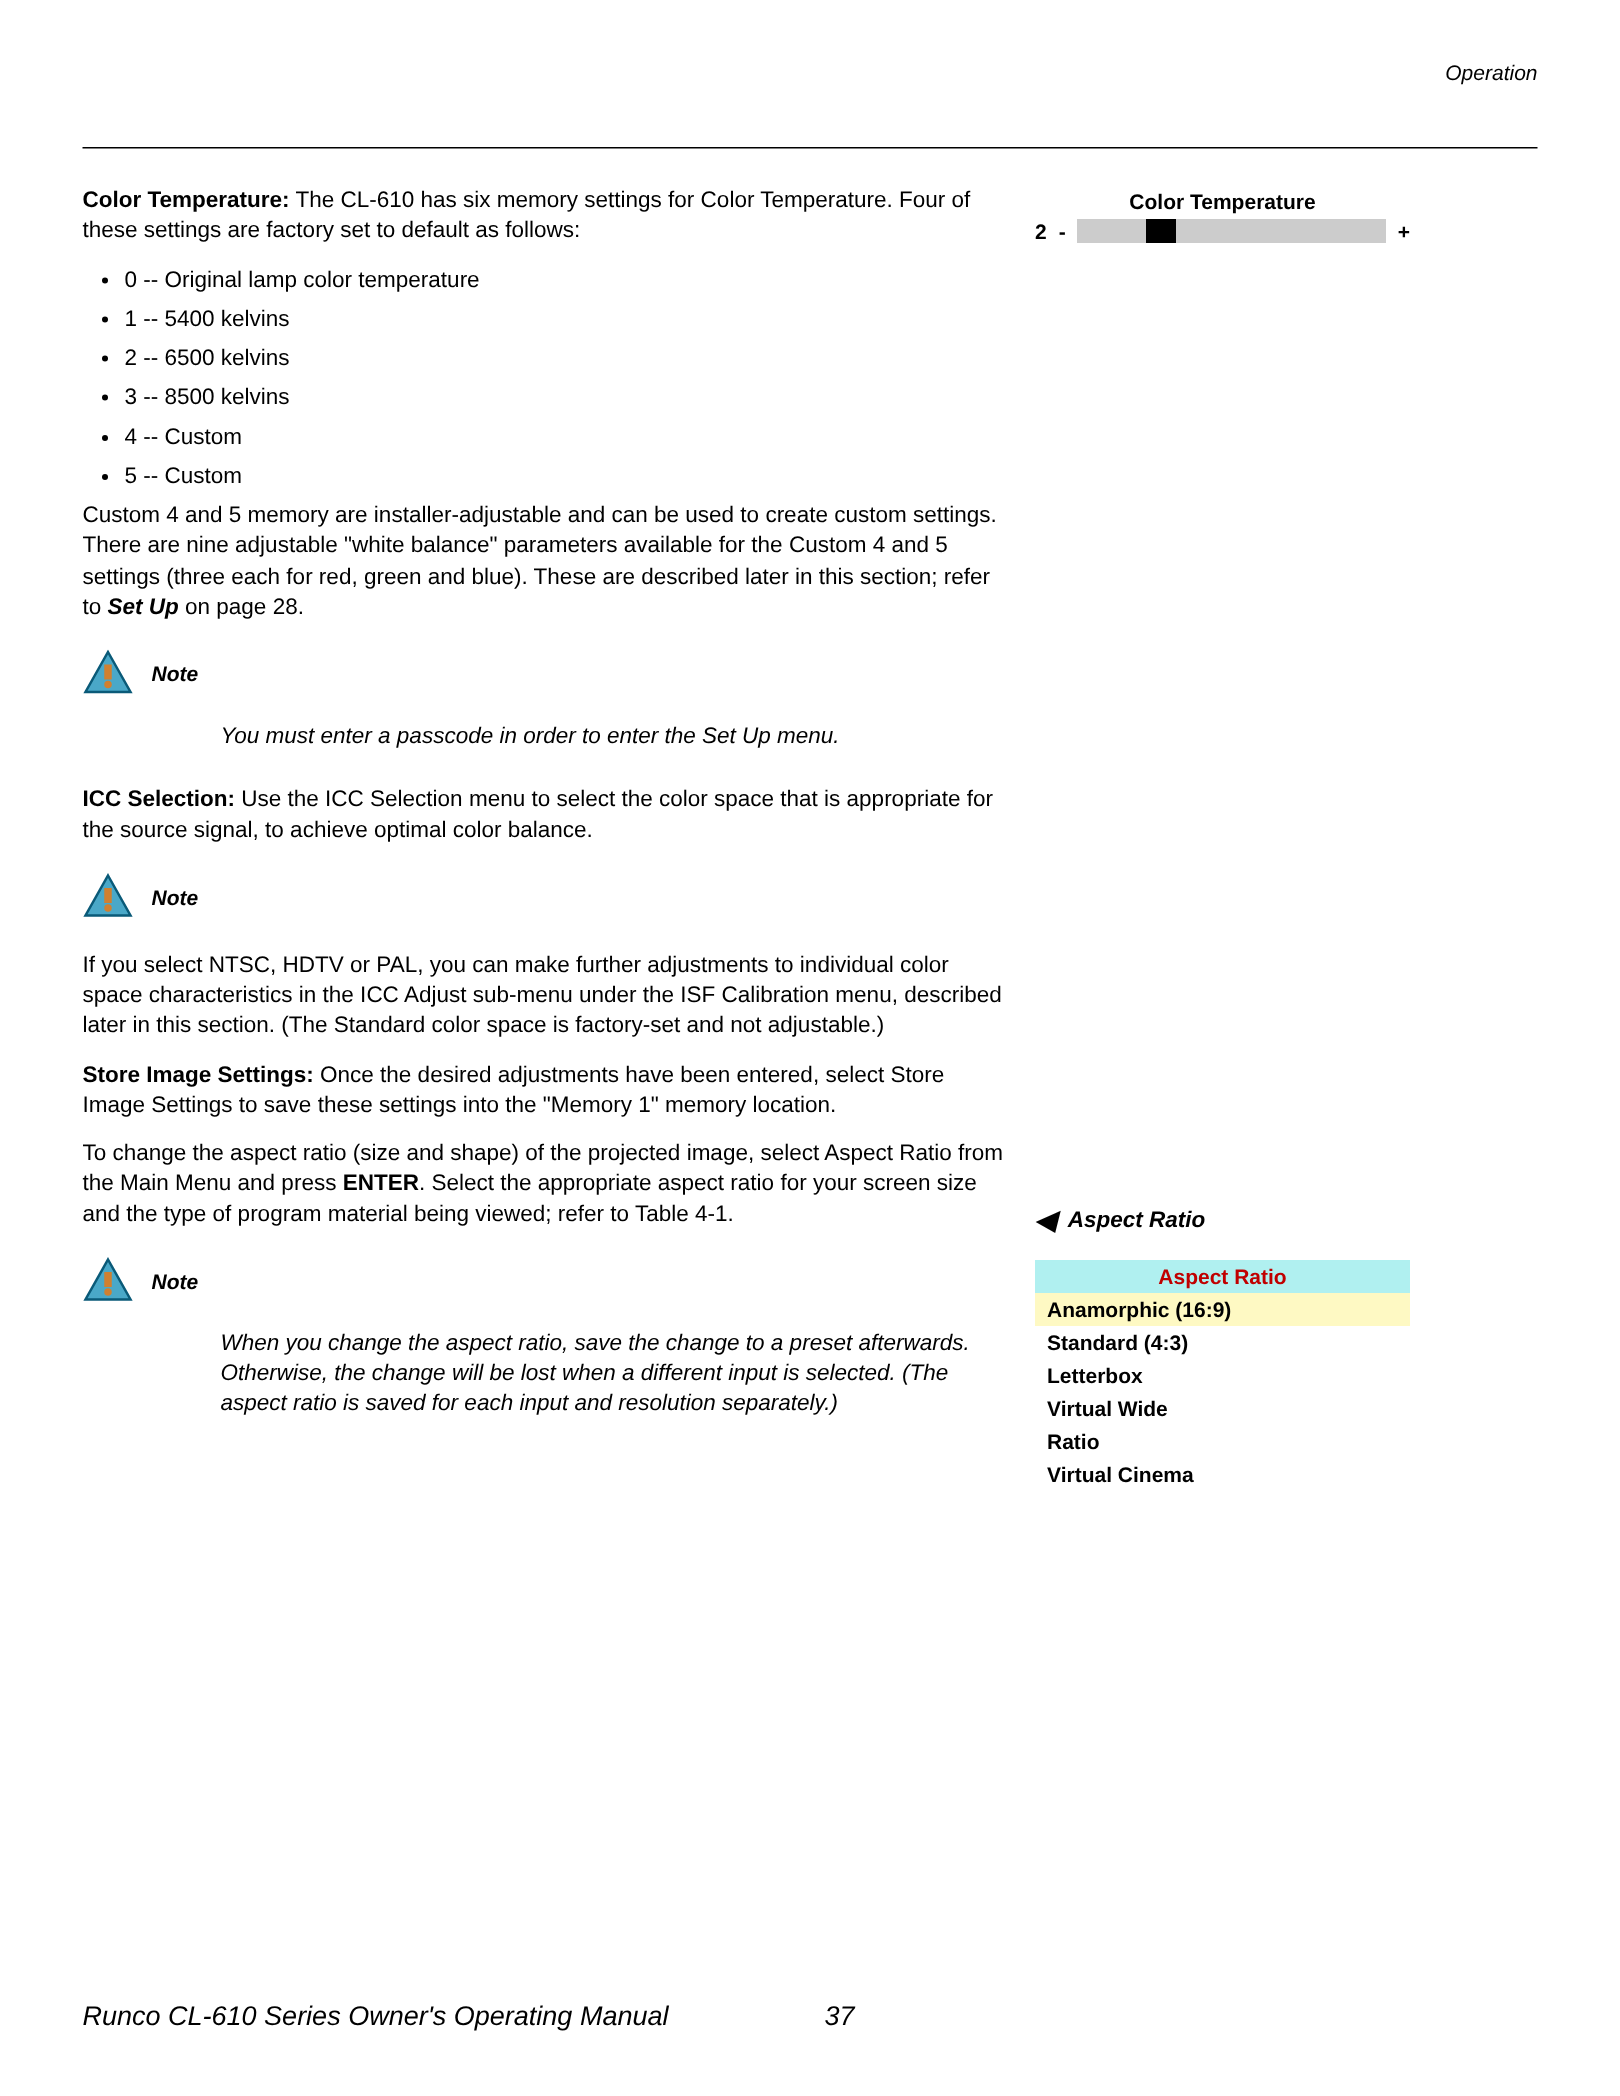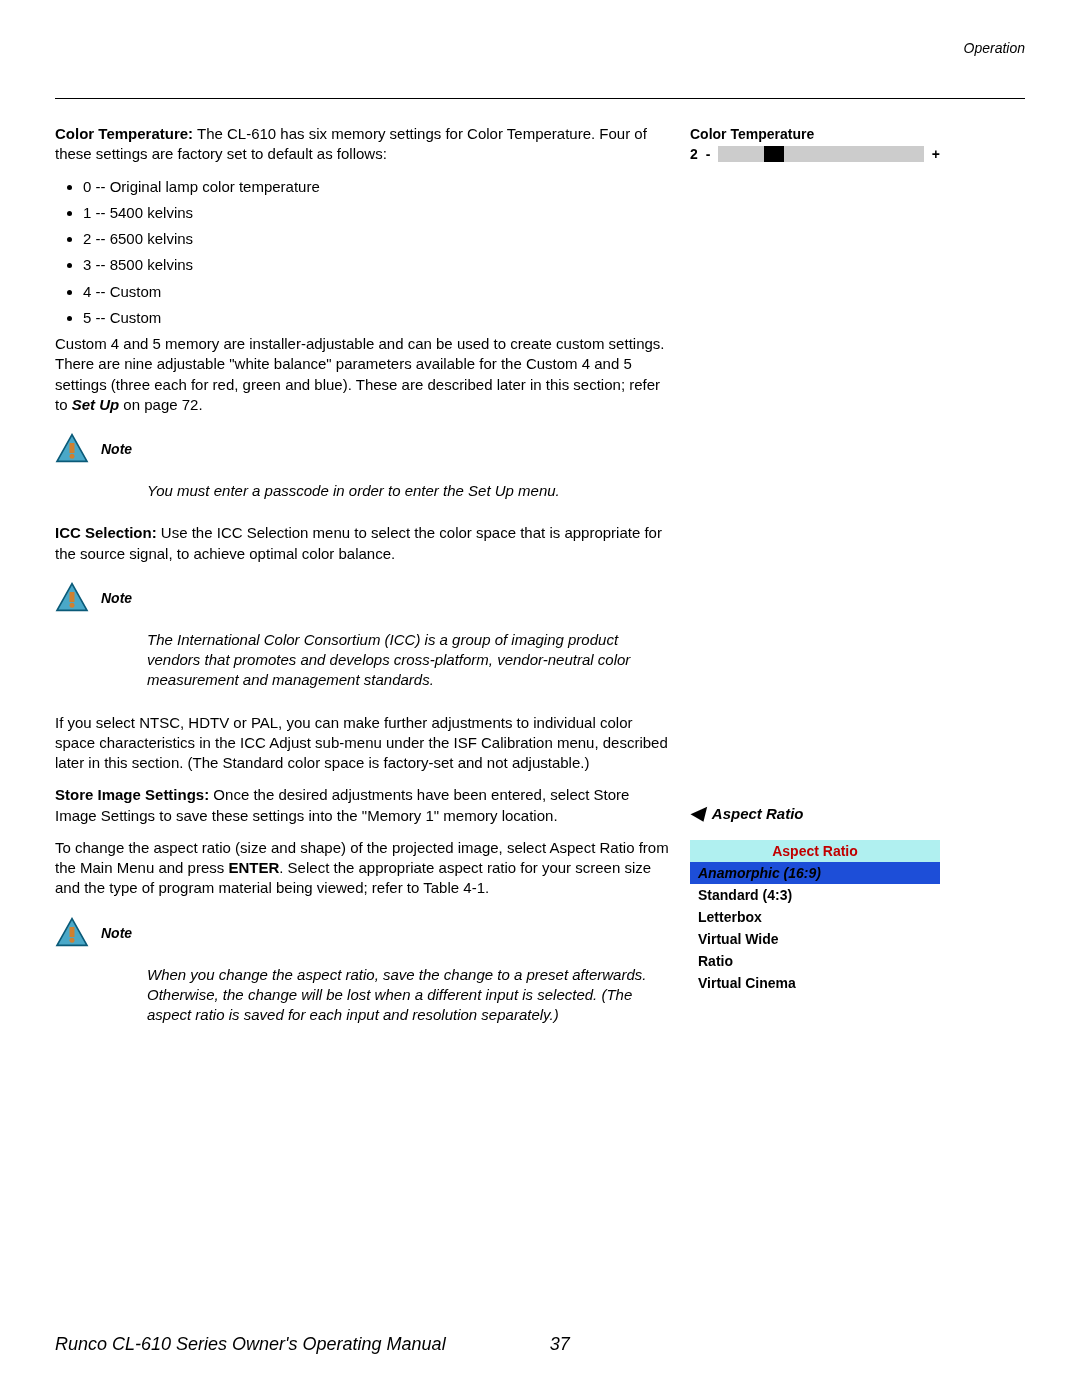--- a/index.html
+++ b/index.html
@@ -37,31 +37,31 @@
 
   .note-block { display: flex; align-items: flex-start; gap: 14px; margin: 18px 0 22px 0; flex-direction: column; }
   .note-icon { flex-shrink: 0; display: flex; flex-direction: column; align-items: center; }
   .note-label { font-style: italic; font-weight: 700; margin-top: 2px; font-size: 14px; }
   .note-icon svg { width: 34px; height: 30px; }
   .note-text { font-style: italic; padding-top: 4px; padding-left: 92px; line-height: 1.35; flex:1; }
   .note-row { display:flex; align-items:center; gap:12px;}
   
   
   .ct-widget { margin-top: 2px; }
-  .ct-title { font-weight: 700; font-size: 14px; margin-bottom: 4px; }
+  .ct-title { font-weight: 700; text-align: center; font-size: 14px; margin-bottom: 4px; }
   .ct-row { display: flex; align-items: center; gap: 8px; font-weight: 700; font-size: 14px; }
   .ct-bar { flex: 1; height: 16px; background: #ccc; position: relative; }
   .ct-fill { position: absolute; left: 22%; top: 0; width: 20px; height: 100%; background: #000; }
   
   
   .ar-heading { display: flex; align-items: center; gap: 8px; font-style: italic; font-weight: 700; font-size: 15px; margin-top: 2px; margin-bottom: 18px;}
   .ar-heading .arrow { font-size: 18px; line-height: 1; }
   .ar-menu { font-size: 14px; font-weight: 700; }
   .ar-menu-title { background: #b0f0f0; text-align: center; padding: 3px 6px; color: #c00000; }
-  .ar-menu-sel { background: #1d4ed8; color: #000; padding: 3px 8px; font-style: italic; }
+  .ar-menu-sel { background: #fef9c3; color: #000; padding: 3px 8px; }
   .ar-menu-item { padding: 3px 8px; }
   
   .footer {
     position: absolute;
     bottom: 42px;
     left: 55px;
     right: 55px;
     font-style: italic;
     font-size: 18px;
     display: flex;
@@ -85,21 +85,21 @@
     <ul>
       <li>0 -- Original lamp color temperature</li>
       <li>1 -- 5400 kelvins</li>
       <li>2 -- 6500 kelvins</li>
       <li>3 -- 8500 kelvins</li>
       <li>4 -- Custom</li>
       <li>5 -- Custom</li>
     </ul>
 
     <p>
-      <span>Custom 4 and 5 memory are installer-adjustable and can be used to create custom settings. There are nine adjustable "white balance" parameters available for the Custom 4 and 5 settings (three each for red, green and blue). These are described later in this section; refer to </span><span class="bold italic">Set Up</span><span> on page 72.</span>
+      <span>Custom 4 and 5 memory are installer-adjustable and can be used to create custom settings. There are nine adjustable "white balance" parameters available for the Custom 4 and 5 settings (three each for red, green and blue). These are described later in this section; refer to </span><span class="bold italic">Set Up</span><span> on page 28.</span>
     </p>
 
     <div class="note-block">
       <div class="note-row">
         <div class="note-icon">
           <svg viewBox="0 0 40 36">
             <polygon points="20,2 38,34 2,34" fill="#4aa8c8" stroke="#0a5a78" stroke-width="2"></polygon>
             <rect x="17" y="12" width="6" height="12" fill="#d08030"></rect>
             <circle cx="20" cy="28" r="3" fill="#d08030"></circle>
           </svg>
@@ -117,21 +117,20 @@
       <div class="note-row">
         <div class="note-icon">
           <svg viewBox="0 0 40 36">
             <polygon points="20,2 38,34 2,34" fill="#4aa8c8" stroke="#0a5a78" stroke-width="2"></polygon>
             <rect x="17" y="12" width="6" height="12" fill="#d08030"></rect>
             <circle cx="20" cy="28" r="3" fill="#d08030"></circle>
           </svg>
         </div>
         <span class="note-label">Note</span>
       </div>
-      <div class="note-text">The International Color Consortium (ICC) is a group of imaging product vendors that promotes and develops cross-platform, vendor-neutral color measurement and management standards.</div>
     </div>
 
     <p>If you select NTSC, HDTV or PAL, you can make further adjustments to individual color space characteristics in the ICC Adjust sub-menu under the ISF Calibration menu, described later in this section. (The Standard color space is factory-set and not adjustable.)</p>
 
     <p>
       <span class="bold">Store Image Settings:</span><span> Once the desired adjustments have been entered, select Store Image Settings to save these settings into the "Memory 1" memory location.</span>
     </p>
 
 
     <p>

